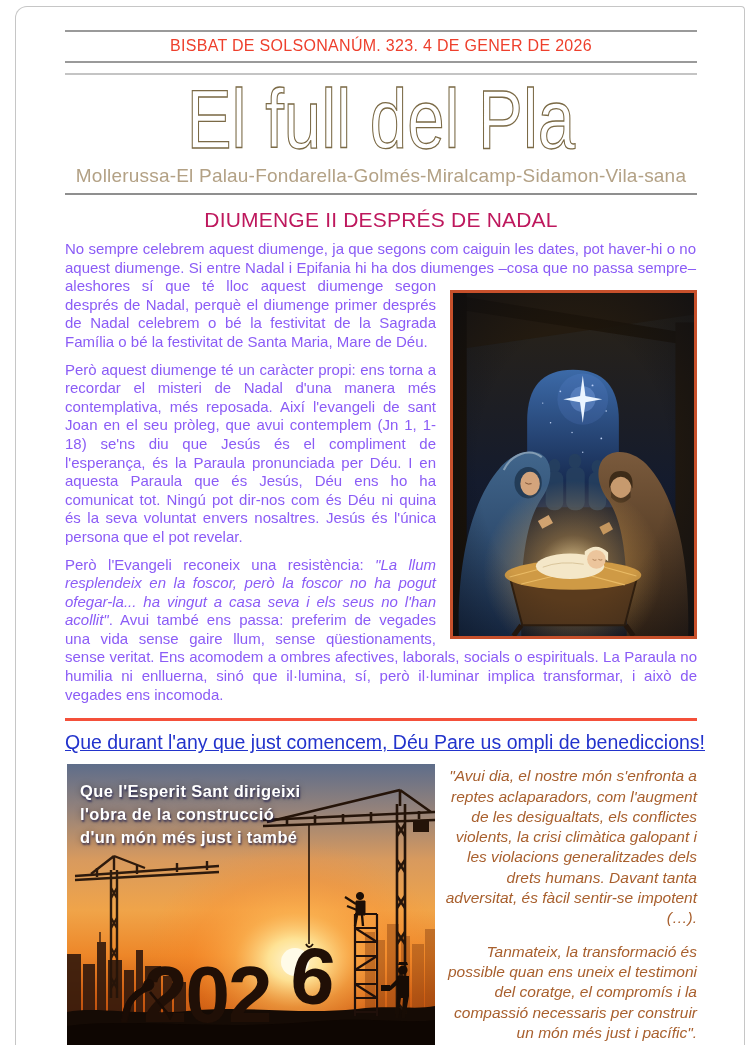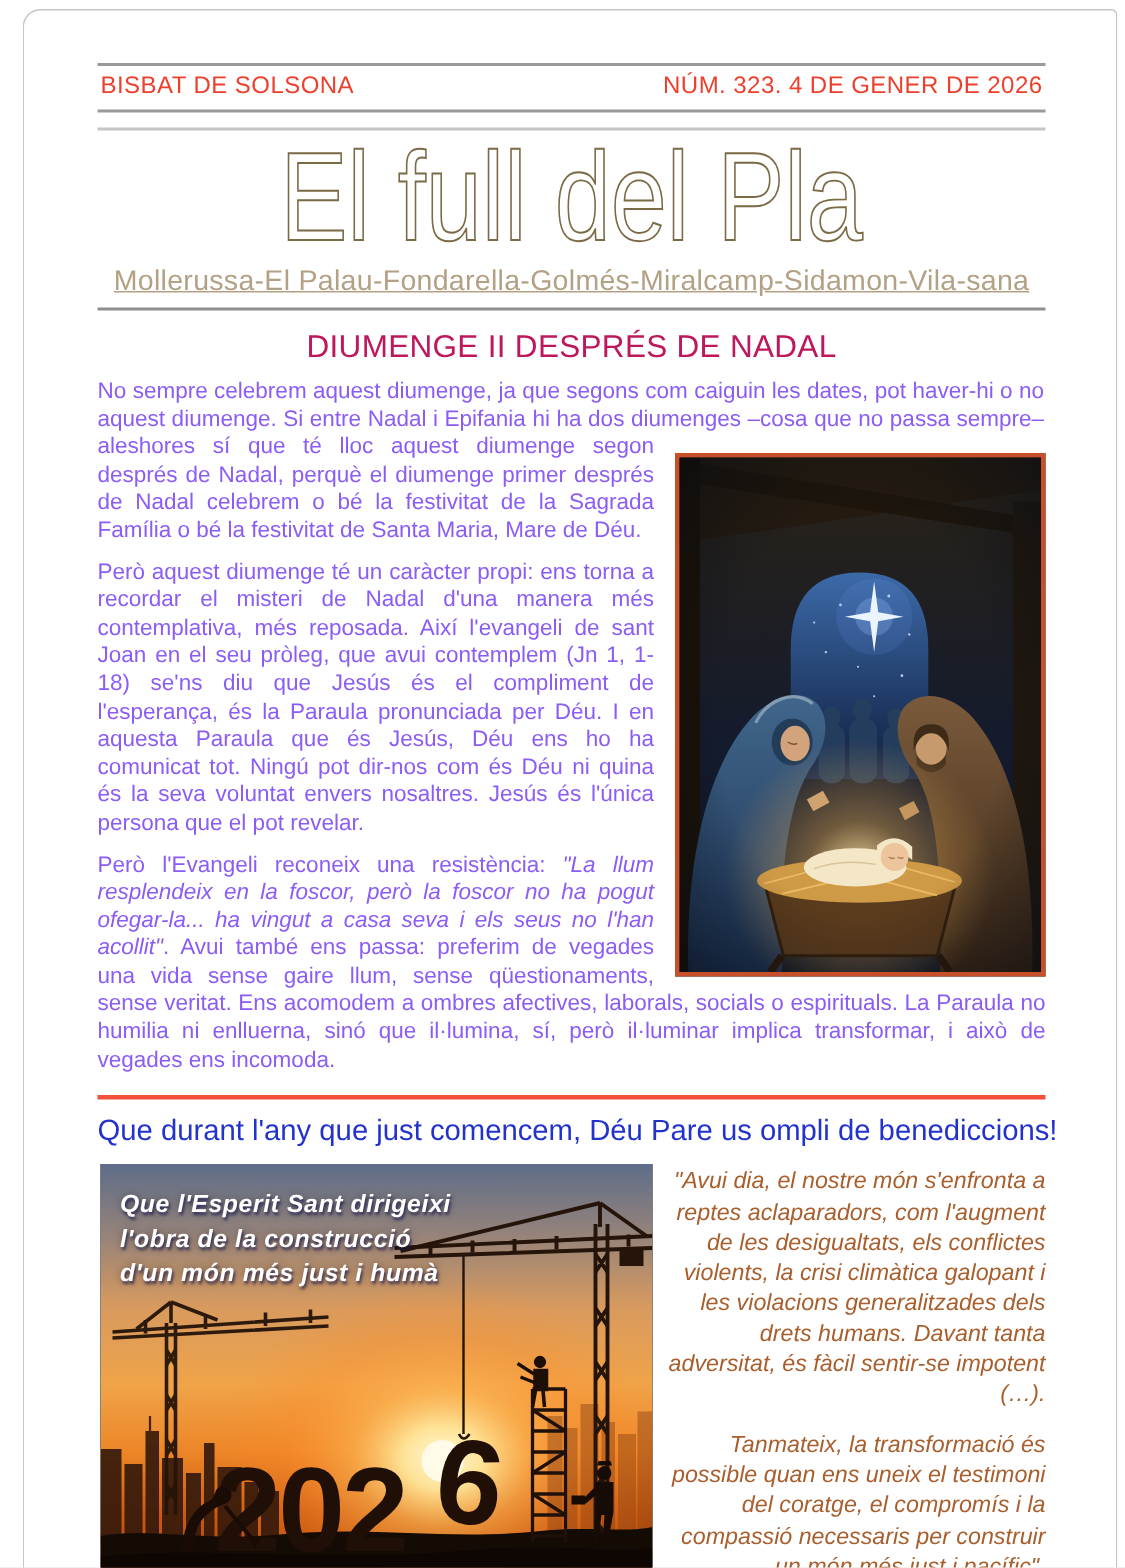--- a/index.html
+++ b/index.html
@@ -2,45 +2,45 @@
 <html><head>
 <meta charset="utf-8">
 <style>
   html,body{margin:0;padding:0;background:#ffffff;}
   body{width:750px;height:1045px;position:relative;overflow:hidden;
        font-family:"Liberation Sans",sans-serif;-webkit-font-smoothing:antialiased;}
   .page-edge{position:absolute;left:15px;top:6px;right:5px;bottom:-12px;
        border:1px solid #c6c6c6;border-bottom:none;border-radius:12px 4px 0 0;pointer-events:none;}
   .content{position:absolute;left:65px;top:0;width:632px;}
   
-  .masthead{margin-top:42px;border-top:2px solid #9a9a9a;border-bottom:2px solid #9a9a9a;
-       padding:5px 2px 6px 2px;display:flex;justify-content:space-between;
+  .masthead{margin-top:30px;border-top:2px solid #9a9a9a;border-bottom:2px solid #9a9a9a;
+       padding:5px 2px 6px 2px;display:flex;justify-content:center;
        color:#ee3f2c;font-size:16px;letter-spacing:.3px;}
   .masthead-subrule{border-top:2px solid #c4c4c4;margin-top:10px;height:0;}
   .title{margin:0;padding:0;text-align:center;font-weight:400;font-size:84px;line-height:88px;height:88px;
        color:#7b6a46;-webkit-text-fill-color:rgba(255,255,255,0);-webkit-text-stroke:1.3px #7b6a46;
        transform:scaleX(.80);transform-origin:50% 50%;white-space:nowrap;}
   .subtitle{text-align:center;font-size:19px;color:#b3a185;letter-spacing:.2px;white-space:nowrap;
-       padding:2px 0 6px 0;border-bottom:2px solid #8f8f8f;text-decoration:underline;}
+       padding:2px 0 6px 0;border-bottom:2px solid #8f8f8f;}
   
   .article-heading{margin:13px 0 8px 0;text-align:center;font-weight:400;font-size:21px;color:#be185d;letter-spacing:.2px;}
   .article{font-size:15px;line-height:18.6px;color:#8b5cf6;text-align:justify;}
   .article p{margin:0 0 9px 0;}
   .article p:last-child{margin-bottom:0;}
   .float-spacer{float:right;width:1px;height:50px;}
   figure.nativity{float:right;clear:right;width:247px;height:349px;box-sizing:border-box;
        border:3px solid #c7502b;margin:0 0 8px 14px;padding:0;background:#0d1322;overflow:hidden;}
   figure.nativity svg{display:block;width:100%;height:100%;}
   .red-rule{border-top:3px solid #f4503a;margin:14px 0 10px 0;height:0;}
-  .blessing{margin:0 0 10px 0;text-align:center;font-weight:400;font-size:19.5px;color:#2233cc;white-space:nowrap;}
+  .blessing{margin:0 0 10px 0;text-align:center;font-weight:400;font-size:19.5px;color:#2233cc;white-space:nowrap;text-decoration:underline;}
   
   .footer{display:flex;margin-top:2px;}
   .year-image{flex:none;width:368px;height:282px;margin-left:2px;position:relative;overflow:hidden;background:#000;}
   .year-image svg{display:block;width:100%;height:100%;}
-  .caption{position:absolute;top:16px;left:13px;color:#ffffff;font-style:italic;font-weight:bold;
+  .caption{position:absolute;top:16px;left:13px;color:#ffffff;font-weight:bold;
        font-size:16.5px;line-height:1.4;letter-spacing:.4px;
        text-shadow:1px 2px 2px rgba(30,30,80,.75), 0 0 6px rgba(0,0,0,.35);}
   .quote-col{flex:1;padding-left:10px;padding-top:2px;text-align:right;
        font-style:italic;color:#a85f2d;font-size:15.5px;line-height:20.3px;}
   .quote-col p{margin:0 0 13px 0;}
 </style>
 </head>
 <body>
 
 <div class="page">
@@ -255,21 +255,21 @@
           <g fill="#1d0f06" stroke="#1d0f06">
             <circle cx="293" cy="132" r="3.6"></circle>
             <path d="M289,137 h9 v14 h-9 z"></path>
             <path d="M289,140 L278,133 M290,146 L280,142" stroke-width="2.2" fill="none"></path>
             <path d="M290,151 L288,162 M295,151 L296,162" stroke-width="2.4" fill="none"></path>
           </g>
         </svg>
         <div class="caption">
           <div>Que l'Esperit Sant dirigeixi</div>
           <div>l'obra de la construcció</div>
-          <div>d'un món més just i humà</div>
+          <div>d'un món més just i també</div>
         </div>
       </div>
       <div class="quote-col">
         <p>"Avui dia, el nostre món s'enfronta a reptes aclaparadors, com l'augment de les desigualtats, els conflictes violents, la crisi climàtica galopant i les violacions generalitzades dels drets humans. Davant tanta adversitat, és fàcil sentir-se impotent (…).</p>
         <p>Tanmateix, la transformació és possible quan ens uneix el testimoni del coratge, el compromís i la compassió necessaris per construir un món més just i pacífic".</p>
 
       </div>
     </div>
 
   </div>

